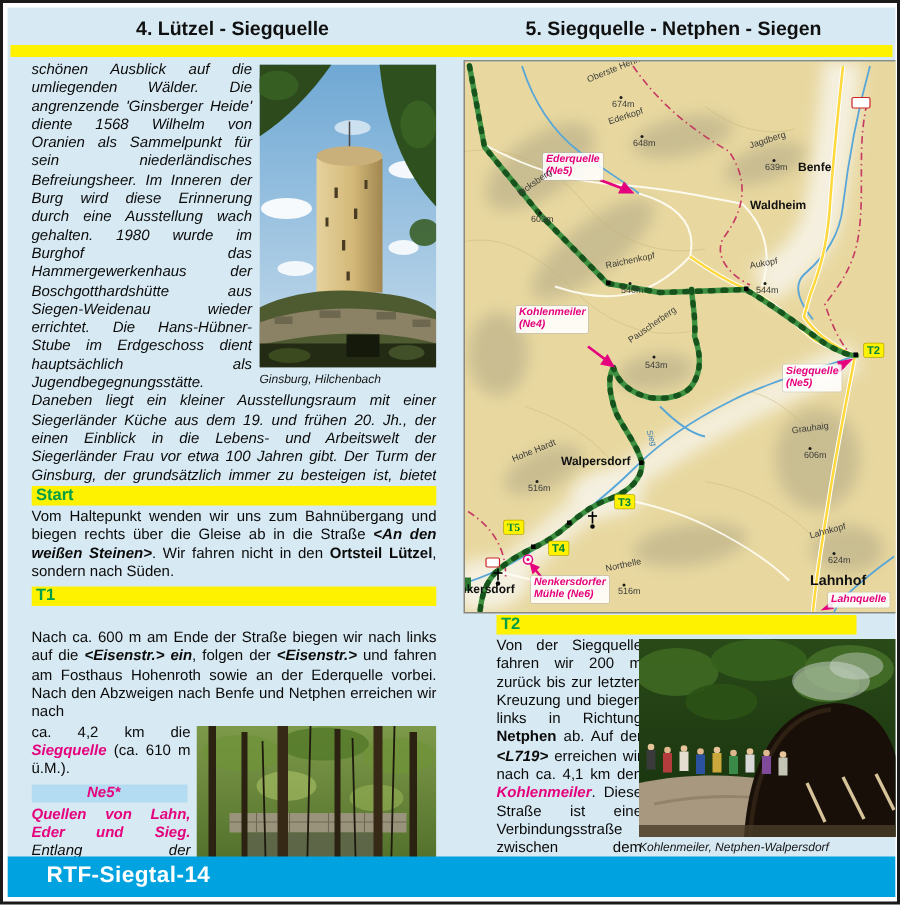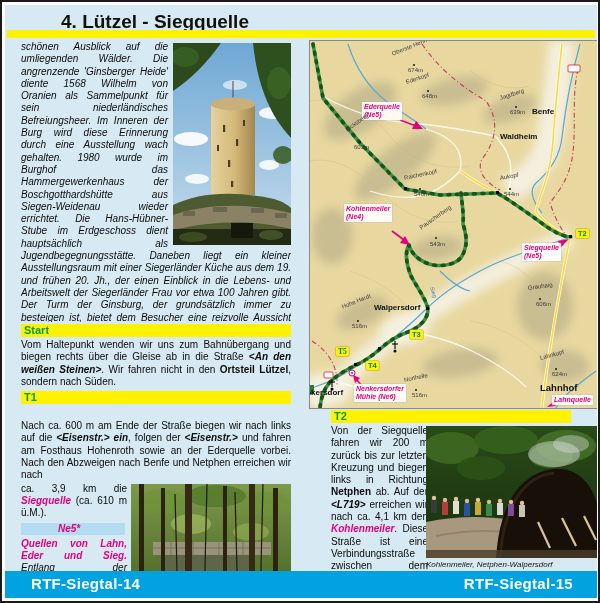--- a/index.html
+++ b/index.html
@@ -1,20 +1,20 @@
 <!DOCTYPE html>
 <html lang="de"><head>
 <meta charset="utf-8">
 <style>
   html,body{margin:0;padding:0;}
   body{width:600px;height:603px;font-family:"Liberation Sans",sans-serif;background:#fff;}
   .page{position:absolute;left:0;top:0;width:600px;height:603px;box-sizing:border-box;border:2px solid #1a1a1a;background:#fff;padding:3px;}
   .inner{position:relative;width:592px;height:593px;background:#d7e9f2;overflow:hidden;}
   
-  .title{position:absolute;top:6px;font-weight:bold;font-size:19px;color:#101010;text-align:center;white-space:nowrap;}
+  .title{position:absolute;top:6px;font-weight:bold;font-size:13px;color:#101010;text-align:center;white-space:nowrap;}
   .title-left{left:10px;width:280px;}
   .title-right{left:302px;width:284px;}
   .toprule{position:absolute;top:25px;left:2px;right:2px;height:8px;background:#fff200;}
   
   .body-text{font-size:10px;line-height:12.3px;color:#0a0a0a;text-align:justify;hyphens:auto;}
   .it{font-style:italic;}
   .b{font-weight:bold;}
   .bi{font-weight:bold;font-style:italic;}
   .mag{color:#e5007d;font-weight:bold;font-style:italic;}
   .hbar{background:#fff200;height:13px;font-weight:bold;font-size:11px;line-height:13px;color:#009e49;padding-left:3px;box-sizing:border-box;}
@@ -45,20 +45,21 @@
   .footer .f-left{left:26px;}
   .footer .f-right{right:24px;}
 </style>
 </head>
 <body>
 
 <div class="page">
   <div class="inner">
 
     <div class="title title-left">4. Lützel - Siegquelle</div>
+    <div class="title title-right">5. Siegquelle - Netphen - Siegen</div>
     <div class="toprule"></div>
 
     <div class="col-left">
 
       <div class="intro body-text it">
         <span class="photo-ginsburg" style="display:block;">
           <svg width="118" height="202" viewBox="0 0 118 202" style="display:block;">
             <defs>
               <linearGradient id="sky" x1="0" y1="0" x2="0" y2="1">
                   <stop offset="0" stop-color="#6fa8d4"></stop>
@@ -98,20 +99,21 @@
                 <rect x="10" y="168" width="12" height="5"></rect>
                 <rect x="40" y="164" width="14" height="5"></rect>
                 <rect x="78" y="165" width="13" height="5"></rect>
                 <rect x="102" y="170" width="12" height="5"></rect>
               </g>
             <rect y="186" width="118" height="16" fill="#232b14"></rect>
             <rect x="58" y="180" width="22" height="15" fill="#14190c"></rect>
             <ellipse cx="20" cy="194" rx="14" ry="5" fill="#3c4a20"></ellipse>
             <ellipse cx="98" cy="192" rx="12" ry="5" fill="#42502a"></ellipse>
           </svg>
+          <span class="caption" style="display:block;">Ginsburg, Hilchenbach</span>
         </span>
         <span>schönen Ausblick auf die umliegenden Wälder. Die angrenzende 'Ginsberger Heide' diente 1568 Wilhelm von Oranien als Sammelpunkt für sein niederländisches Befreiungsheer. Im Inneren der Burg wird diese Erinnerung durch eine Ausstellung wach gehalten. 1980 wurde im Burghof das Hammergewerkenhaus der Boschgotthardshütte aus Siegen-Weidenau wieder errichtet. Die Hans-Hübner-Stube im Erdgeschoss dient hauptsächlich als Jugendbegegnungsstätte. Daneben liegt ein kleiner Ausstellungsraum mit einer Siegerländer Küche aus dem 19. und frühen 20. Jh., der einen Einblick in die Lebens- und Arbeitswelt der Siegerländer Frau vor etwa 100 Jahren gibt. Der Turm der Ginsburg, der grundsätzlich immer zu besteigen ist, bietet dem Besucher eine reizvolle Aussicht auf die Südausläufer des Sauerlandes und das Ferndorftal mit dem Müsener Gebirge bis hin zum Kölschen Heck bei Krombach/Littfeld. An klaren Tagen reicht die Sicht bis zum Rheinischen Siebengebirge.</span>
       </div>
 
       <div class="hbar" style="margin-top:2px;"><span>Start</span></div>
 
       <p class="body-text" style="margin:2px 0 0;"><span>Vom Haltepunkt wenden wir uns zum Bahnübergang und biegen rechts über die Gleise ab in die Straße </span><span class="bi">&lt;An den weißen Steinen&gt;</span><span>. Wir fahren nicht in den </span><span class="b">Ortsteil Lützel</span><span>, sondern nach Süden.</span></p>
 
       <div class="hbar" style="margin-top:3px;"><span>T1</span></div>
 
@@ -154,21 +156,21 @@
           <g stroke="#1f1a0e" stroke-width="1.2">
               <line x1="44" y1="10" x2="47" y2="126"></line>
               <line x1="76" y1="0" x2="73" y2="126"></line>
               <line x1="104" y1="8" x2="107" y2="126"></line>
               <line x1="132" y1="0" x2="129" y2="126"></line>
             </g>
         </svg>
 
       </div>
 
-      <p class="body-text narrow" style="margin:1px 0 0;"><span>ca. 3,9 km die </span><span class="mag">Siegquelle</span><span> (ca. 610 m ü.M.).</span></p>
+      <p class="body-text narrow" style="margin:1px 0 0;"><span>ca. 4,2 km die </span><span class="mag">Siegquelle</span><span> (ca. 610 m ü.M.).</span></p>
 
       <div class="nebar" style="margin-top:3px;width:104px;padding-left:37px;"><span>Ne5*</span></div>
 
       <p class="body-text it narrow" style="margin:3px 0 0;"><span class="mag">Quellen von Lahn, Eder und Sieg.</span><span> Entlang der Eisenstraße reihen sich die Quellgebiete dieser drei Flüsse. Besonders sehenswert ist das Naturschutzgebiet Auerhahnwald am Lahnhof.</span></p>
     </div>
 
     <div class="map">
       <svg class="base" width="288" height="367" viewBox="0 0 288 367">
         <defs>
             <filter id="soft" x="-60%" y="-60%" width="220%" height="220%">
@@ -408,17 +410,16 @@
               <rect x="-1" y="4" width="6" height="12" fill="#c4c4b4"></rect>
             </g>
         </g>
         <rect y="124" width="172" height="8" fill="#4a3c28" opacity=".8"></rect>
       </svg>
       <span class="caption" style="display:block;">Kohlenmeiler, Netphen-Walpersdorf</span>
     </div>
 
     <div class="footer">
       <span class="f-left">RTF-Siegtal-14</span>
-      <span class="f-right">RTF-Siegtal-15</span>
     </div>
 
   </div>
 </div>
 
 </body></html>

